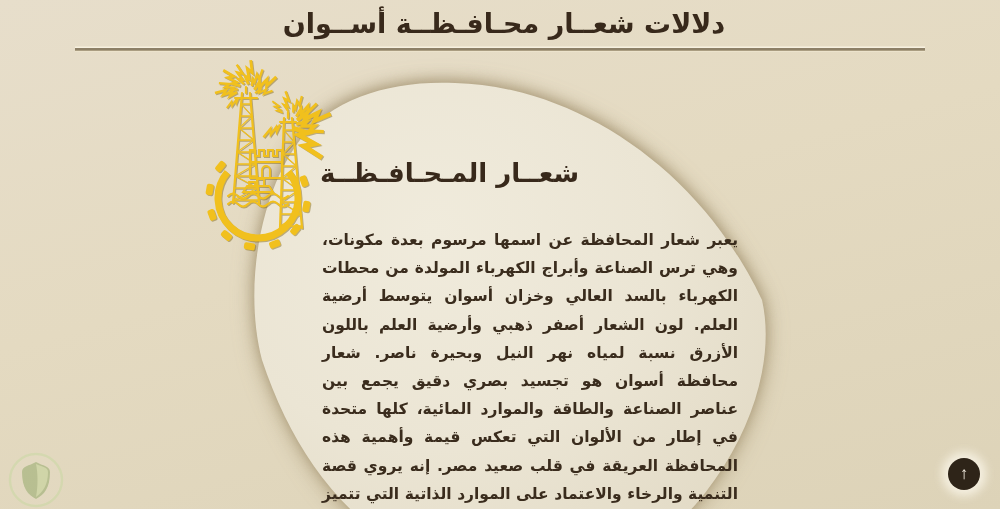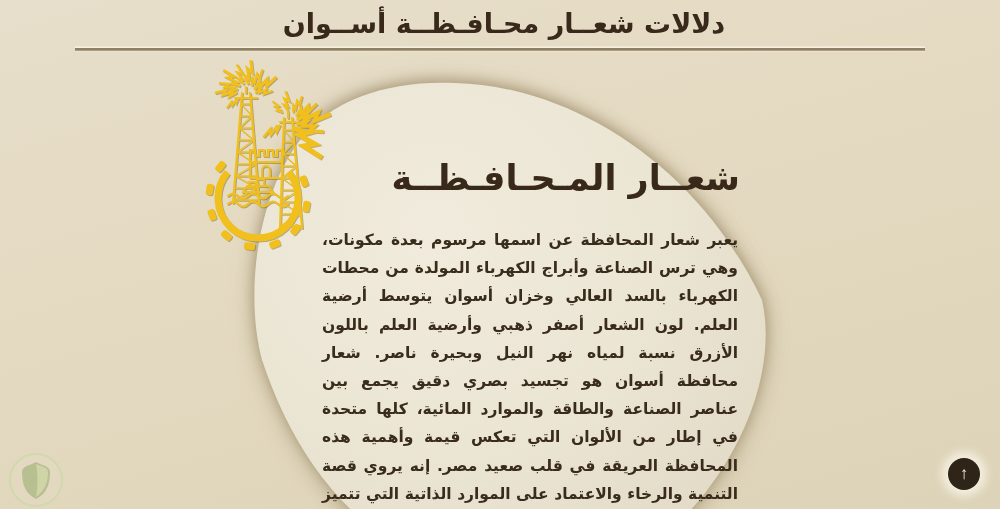--- a/index.html
+++ b/index.html
@@ -18,21 +18,21 @@
     background:linear-gradient(180deg,#efe7d2 0 1px,#f6f0e0 1px 2px,#8d8067 2px 4px,#aa9d81 4px 5px,#ece3cc 5px 6px);
   }
   .blob-svg{position:absolute;left:0;top:0;width:1000px;height:509px;}
   .blob-path{filter:drop-shadow(0 -3px 7px rgba(130,110,70,.5)) drop-shadow(0 4px 10px rgba(130,110,70,.35));}
   .emblem{
     position:absolute;left:183px;top:56px;width:200px;height:205px;
     filter:drop-shadow(1px 1.5px .5px rgba(125,95,10,.45));
   }
   .section-heading{
     position:absolute;left:320px;top:158px;width:420px;margin:0;
-    text-align:right;font-size:35px;font-weight:bold;color:#38291b;
+    text-align:left;font-size:26px;font-weight:bold;color:#38291b;
   }
   .section-paragraph{
     position:absolute;left:322px;top:226px;width:416px;margin:0;
     direction:rtl;text-align:justify;font-size:15.5px;font-weight:bold;
     line-height:1.82;color:#3a2c1d;
   }
   .watermark{
     position:absolute;left:6px;top:452px;width:58px;height:58px;opacity:.42;
   }
   .watermark-text{

